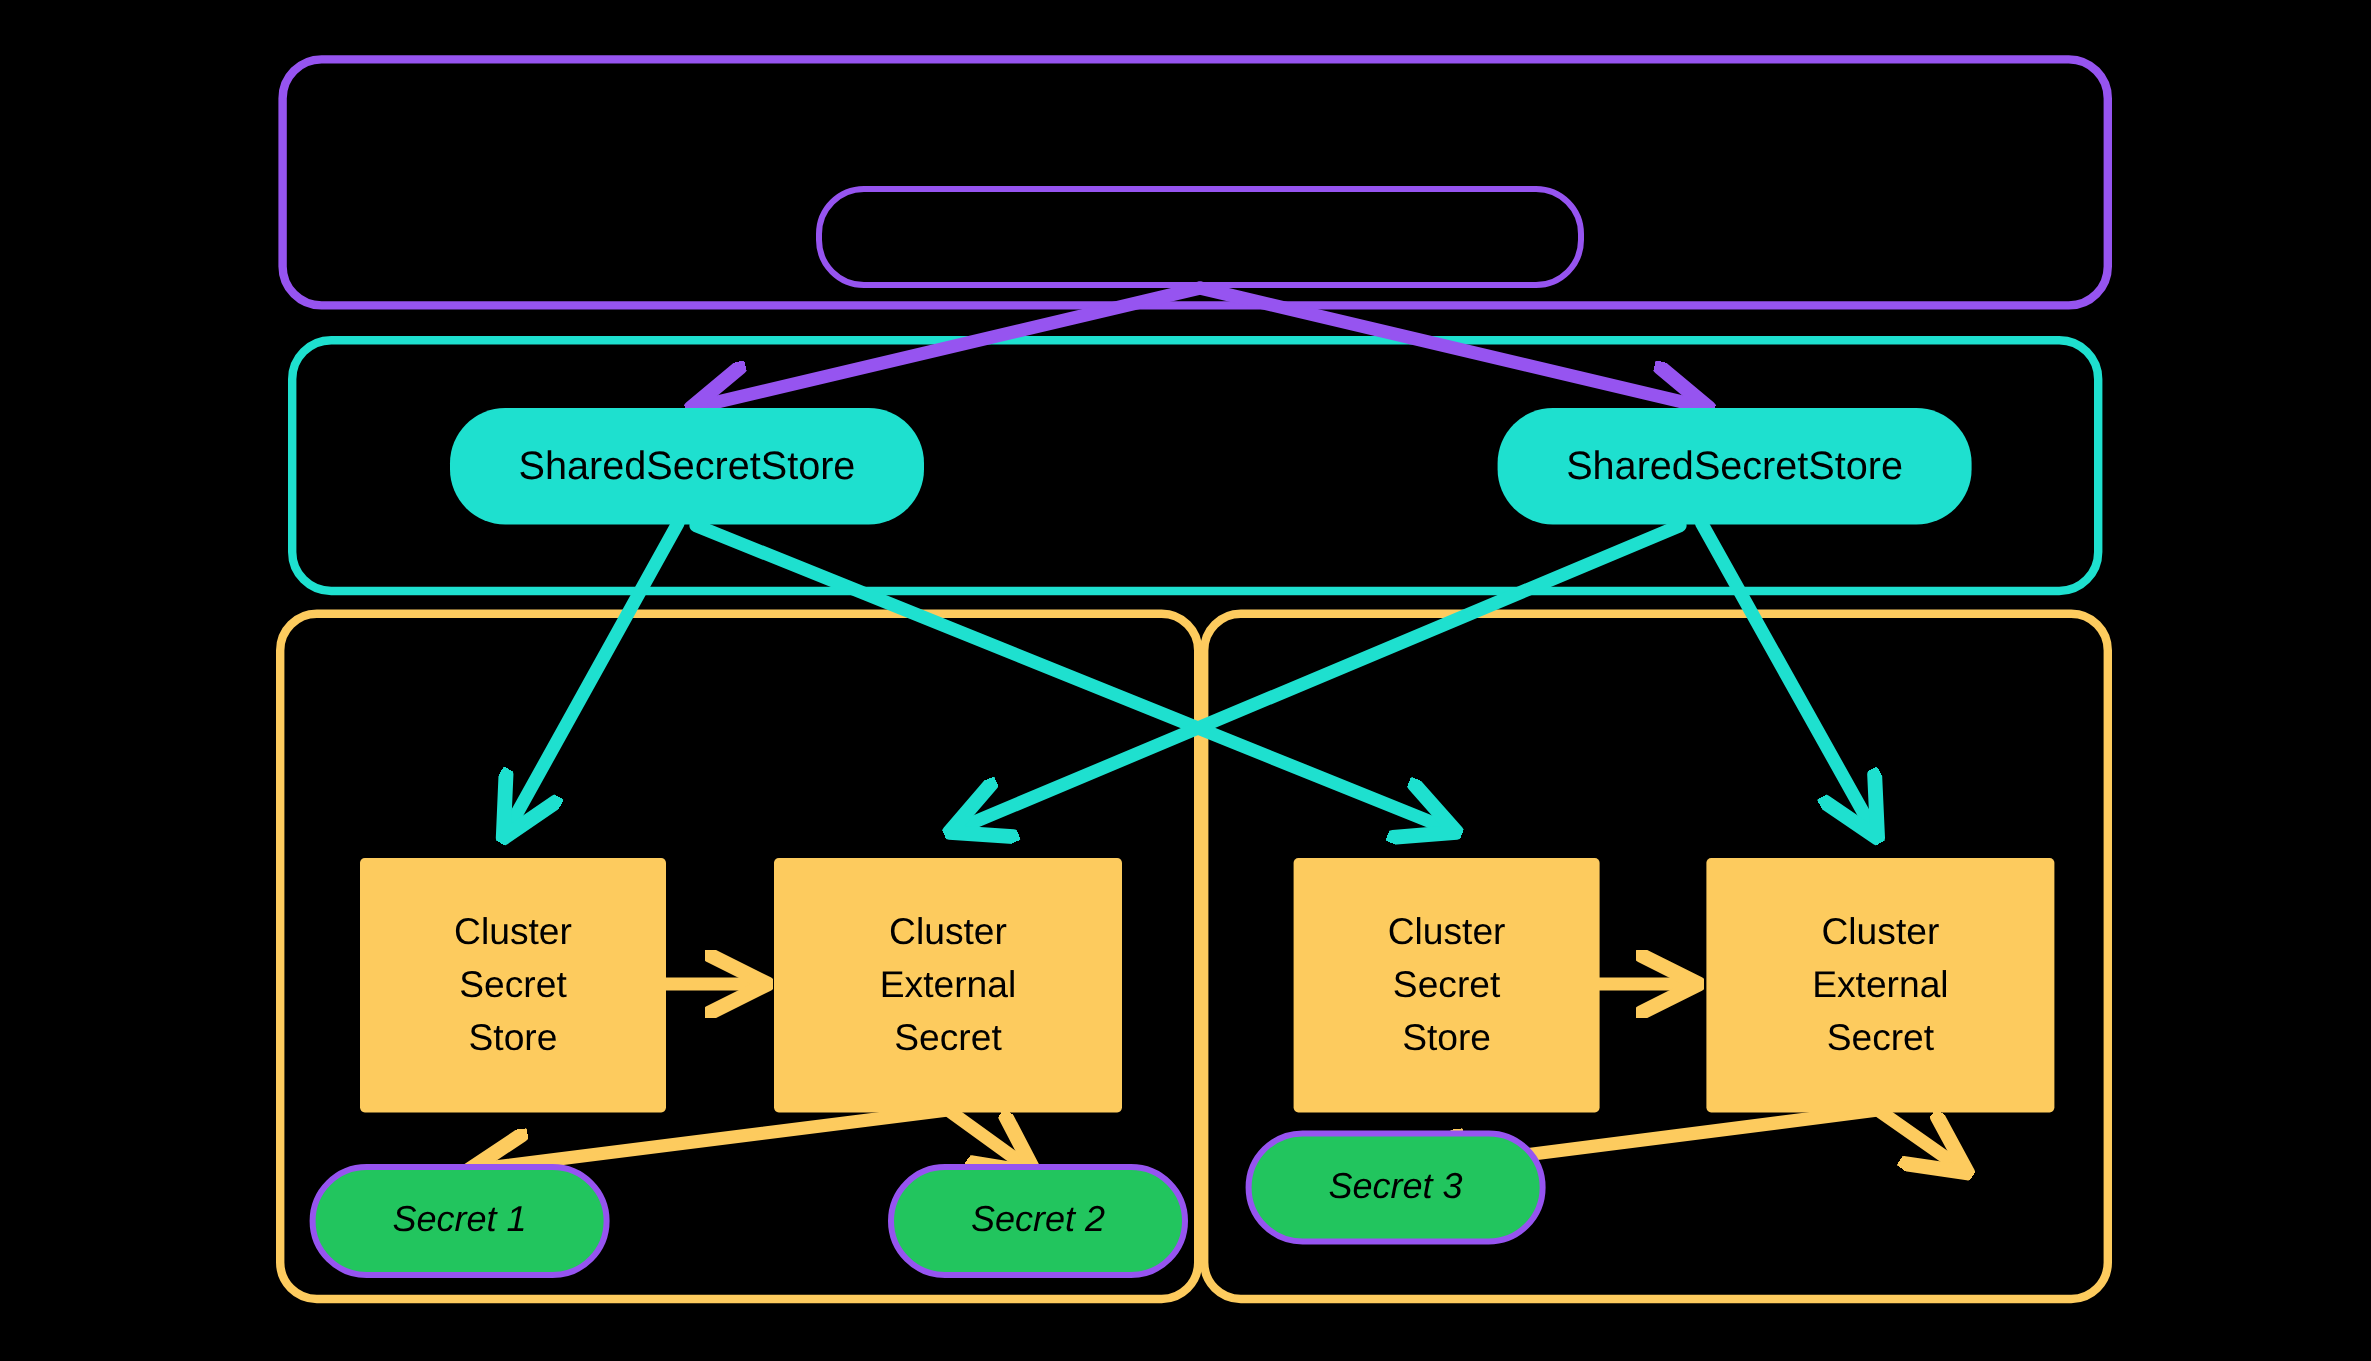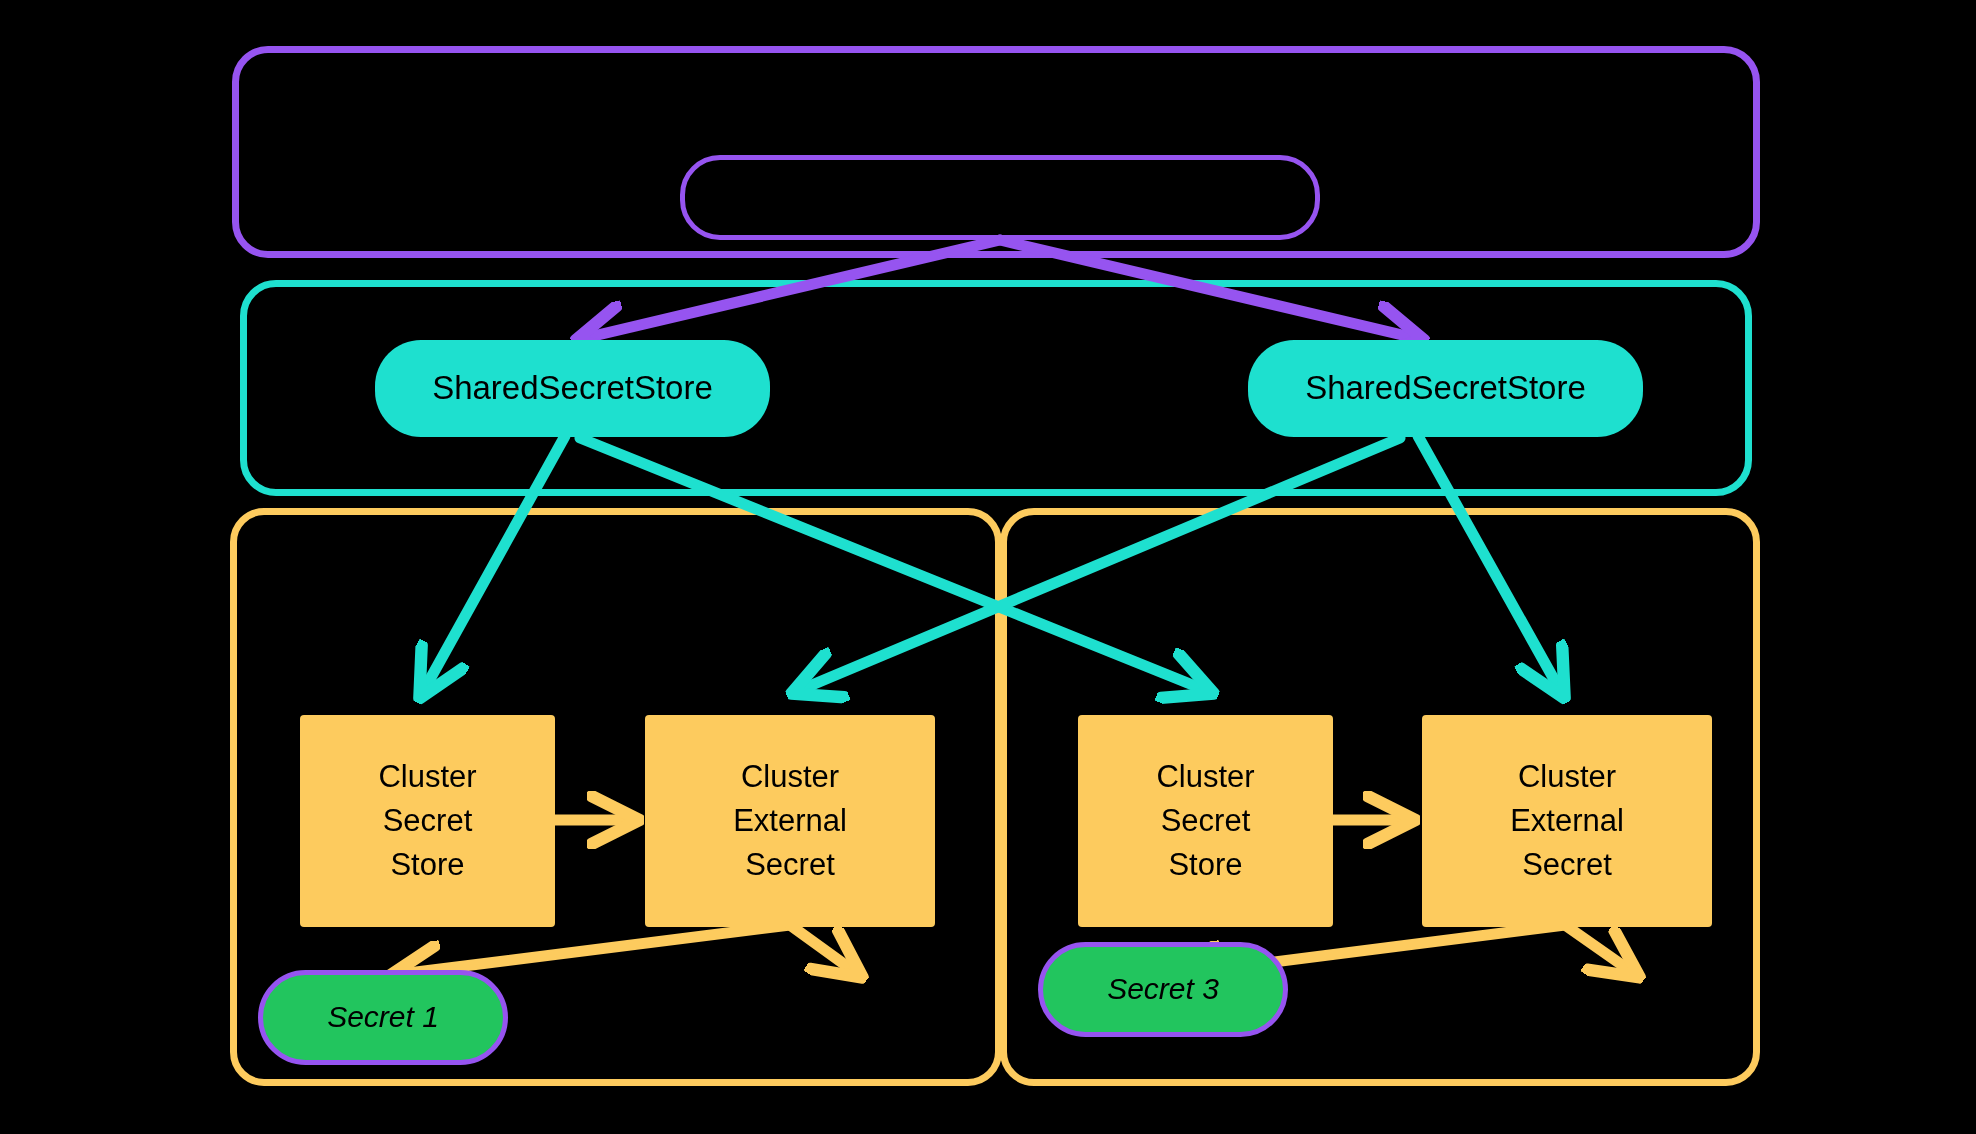--- a/index.html
+++ b/index.html
@@ -157,19 +157,22 @@
   <div class="node box-orange" style="left:1422px; top:715px; width:290px; height:212px;">
     <span class="node-label">Cluster
 External
 Secret</span>
   </div>
 
   <div class="node pill-secret" style="left:258px; top:970px; width:250px; height:95px;">
     <span class="node-label">Secret 1</span>
   </div>
 
+  <div class="node pill-secret" style="left:740px; top:970px; width:250px; height:95px;">
+    <span class="node-label">Secret 2</span>
+  </div>
 
   <div class="node pill-secret" style="left:1038px; top:942px; width:250px; height:95px;align-items:center;">
     <span class="node-label">Secret 3</span>
   </div>
 
 
 </div>
 
 </body></html>

